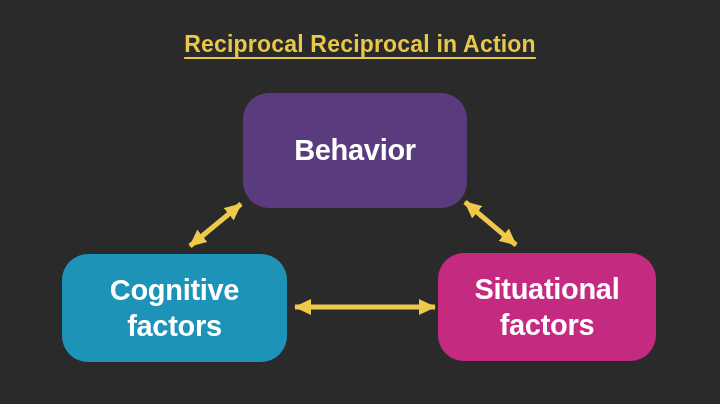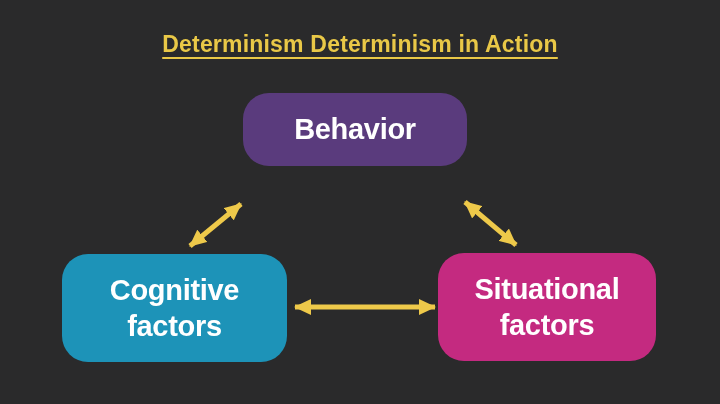--- a/index.html
+++ b/index.html
@@ -45,21 +45,21 @@
     text-align: center;
     border-radius: 26px;
     color: var(--node-text);
     font-size: 29px;
     font-weight: bold;
     letter-spacing: -0.3px;
     line-height: 1.25;
   }
   .node-behavior {
     left: 243px; top: 93px;
-    width: 224px; height: 73px;
+    width: 224px; height: 115px;
     background: var(--behavior-box);
   }
   .node-cognitive {
     left: 62px; top: 254px;
     width: 225px; height: 108px;
     background: var(--cognitive-box);
     padding: 0 46px;
   }
   .node-situational {
     left: 438px; top: 253px;
@@ -79,21 +79,21 @@
     stroke-width: 5;
   }
   .arrows .head { fill: currentColor; }
 </style>
 </head>
 <body>
 
 <div class="stage">
 
   <div class="title">
-    <span>Determinism Determinism in Action</span>
+    <span>Reciprocal Reciprocal in Action</span>
   </div>
 
   <svg class="arrows" viewBox="0 0 720 404" xmlns="http://www.w3.org/2000/svg" aria-hidden="true">
     <defs>
       <marker id="ah" viewBox="0 0 17 16" refX="16" refY="8" markerWidth="17" markerHeight="16" markerUnits="userSpaceOnUse" orient="auto-start-reverse">
         <path class="head" d="M0,0 L17,8 L0,16 Z"></path>
       </marker>
     </defs>
     <line x1="190" y1="246" x2="241" y2="204" marker-start="url(#ah)" marker-end="url(#ah)"></line>
     <line x1="465" y1="202" x2="516" y2="245" marker-start="url(#ah)" marker-end="url(#ah)"></line>

